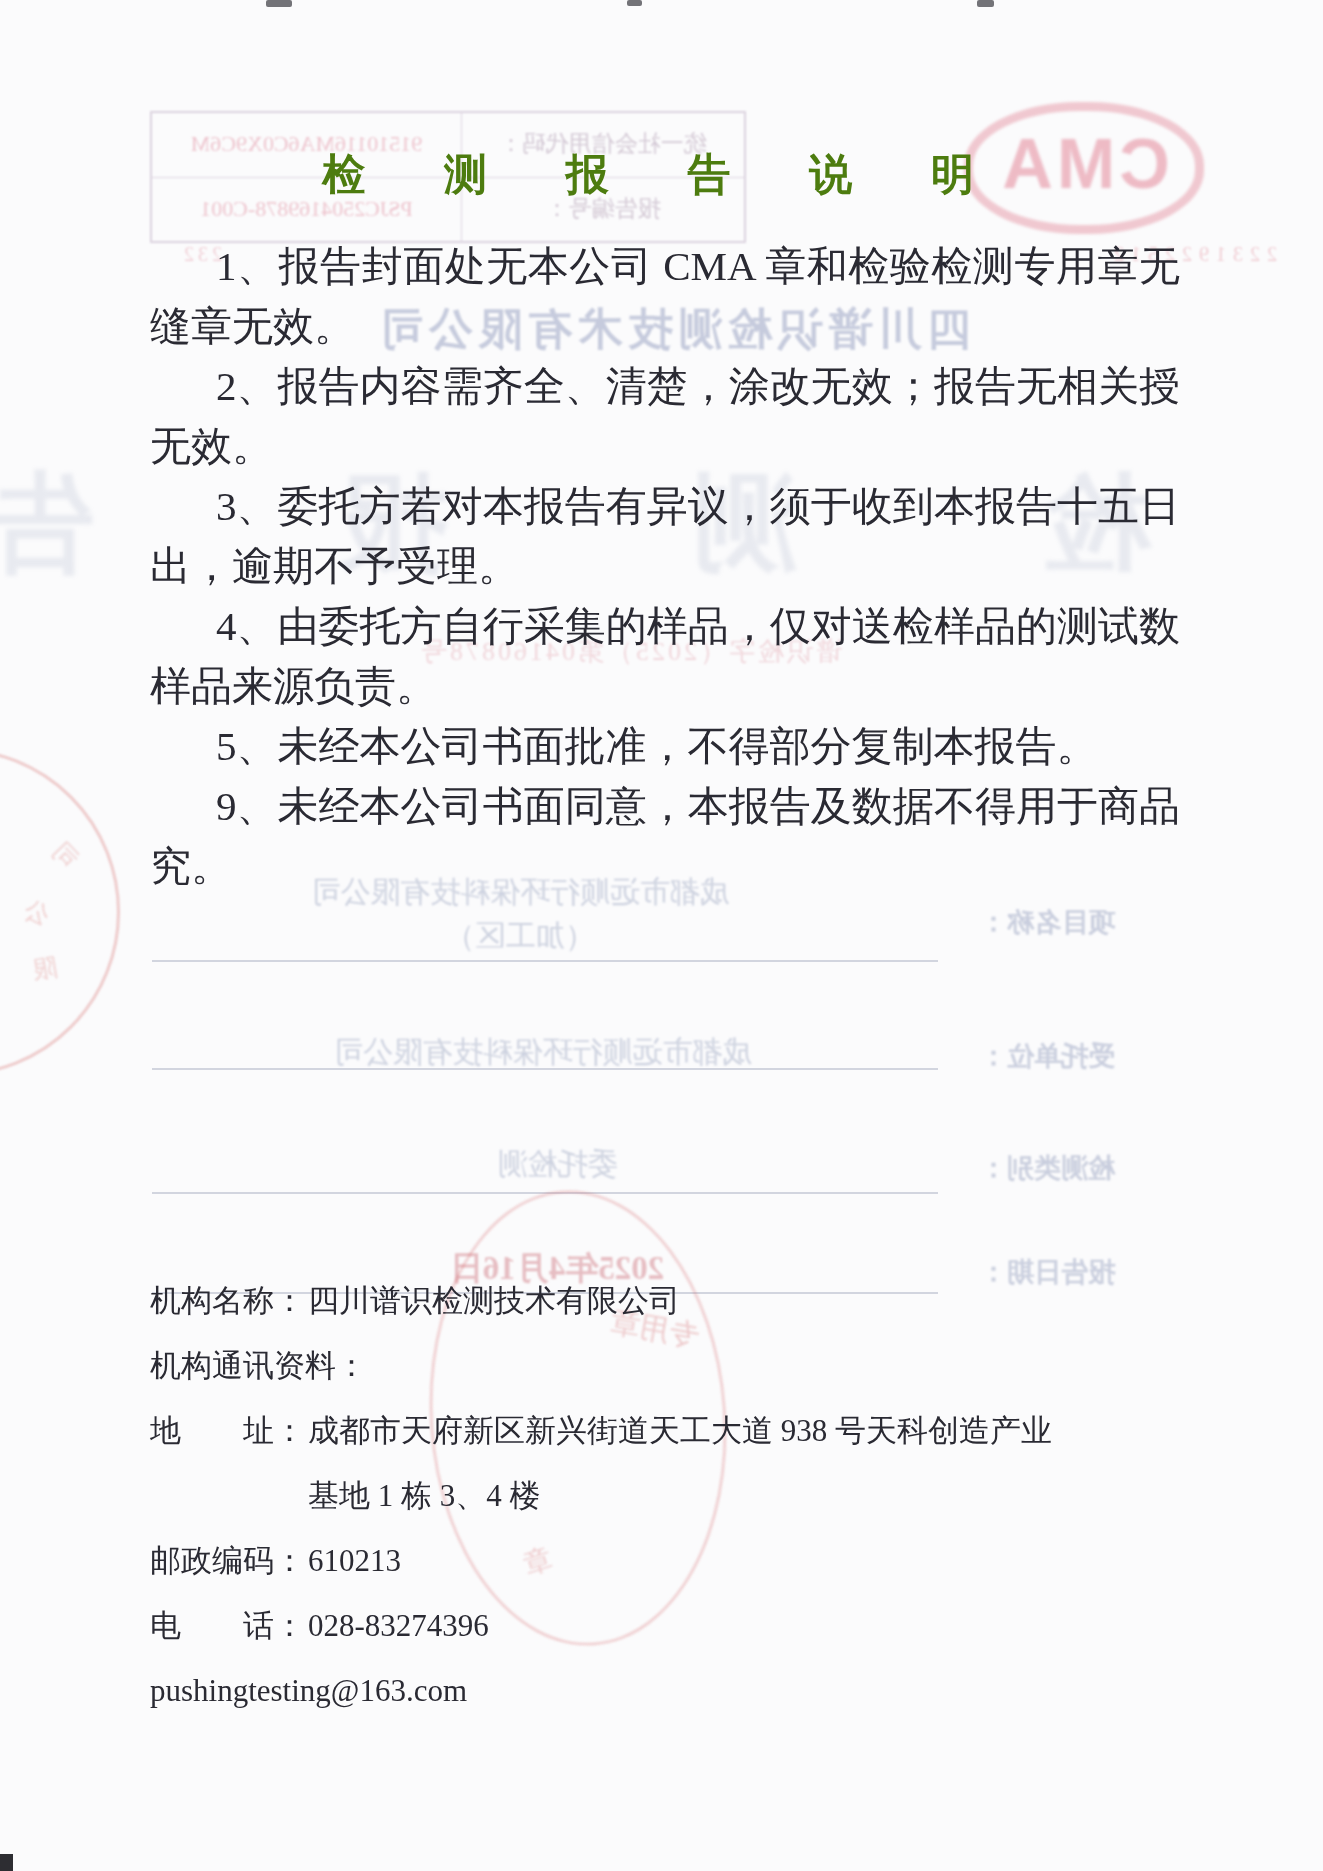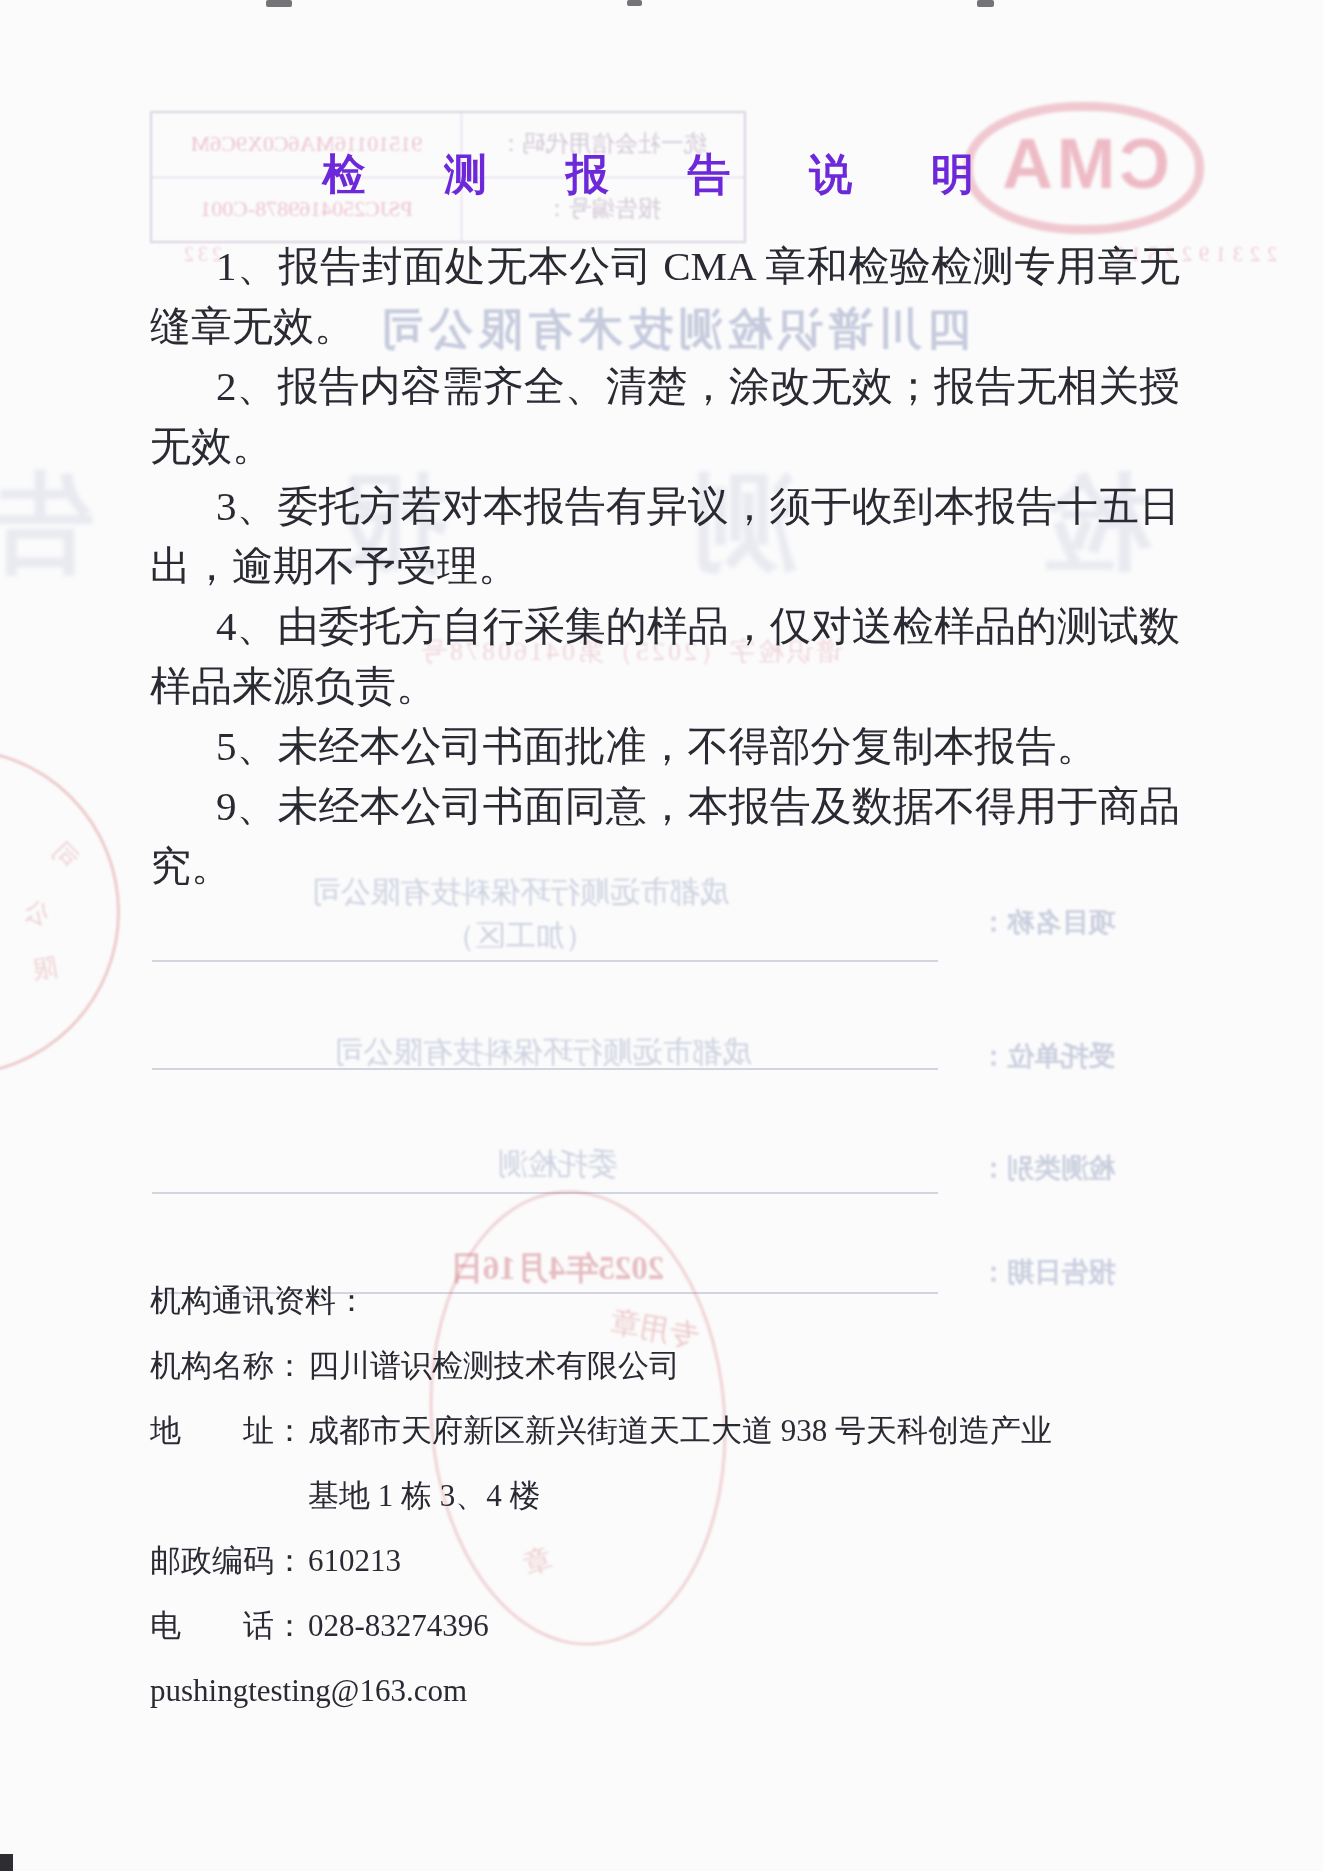--- a/index.html
+++ b/index.html
@@ -9,21 +9,21 @@
     font-family:"Liberation Serif","DejaVu Serif",serif;
     color:#2a2a33;
   }
   
   .edge-mark{position:absolute;background:#46464c;opacity:.75;border-radius:2px;}
   .corner-mark{position:absolute;left:0;top:1854px;width:13px;height:17px;background:#2d2d32;}
   
   .doc-title{
     position:absolute;left:150px;top:146px;width:1030px;height:62px;
     font-size:43px;font-weight:700;letter-spacing:34px;text-align:center;
-    color:#6d28d9;white-space:nowrap;
+    color:#4d7c0f;white-space:nowrap;
   }
   .body-lines{position:absolute;left:150px;top:236px;width:1030px;font-size:41px;}
   .ln{height:60px;line-height:60px;white-space:nowrap;}
   .ln.first{text-indent:66px;}
   .ln.fill{white-space:normal;text-align:justify;text-align-last:justify;height:60px;overflow:hidden;}
   .contact{position:absolute;left:150px;top:1268px;width:1030px;font-size:31px;}
   .crow{display:flex;height:65px;line-height:65px;white-space:nowrap;}
   .clabel{width:158px;flex:none;}
   
   .mir{transform:scaleX(-1);filter:blur(1.1px);}
@@ -154,25 +154,25 @@
     <div class="ln first fill">3、委托方若对本报告有异议，须于收到本报告十五日内向本公司提</div>
     <div class="ln">出，逾期不予受理。</div>
     <div class="ln first fill">4、由委托方自行采集的样品，仅对送检样品的测试数据负责，不对</div>
     <div class="ln">样品来源负责。</div>
     <div class="ln first">5、未经本公司书面批准，不得部分复制本报告。</div>
     <div class="ln first fill">9、未经本公司书面同意，本报告及数据不得用于商品广告，违者必</div>
     <div class="ln">究。</div>
   </div>
 
   <div class="contact">
-    <div class="crow">机构通讯资料：</div>
     <div class="crow">
       <span class="clabel">机构名称：</span>
       <span class="cvalue">四川谱识检测技术有限公司</span>
     </div>
+    <div class="crow">机构通讯资料：</div>
     <div class="crow">
       <span class="clabel">地　　址：</span>
       <span class="cvalue">成都市天府新区新兴街道天工大道 938 号天科创造产业</span>
     </div>
     <div class="crow">
       <span class="clabel"></span>
       <span class="cvalue">基地 1 栋 3、4 楼</span>
     </div>
     <div class="crow">
       <span class="clabel">邮政编码：</span>

